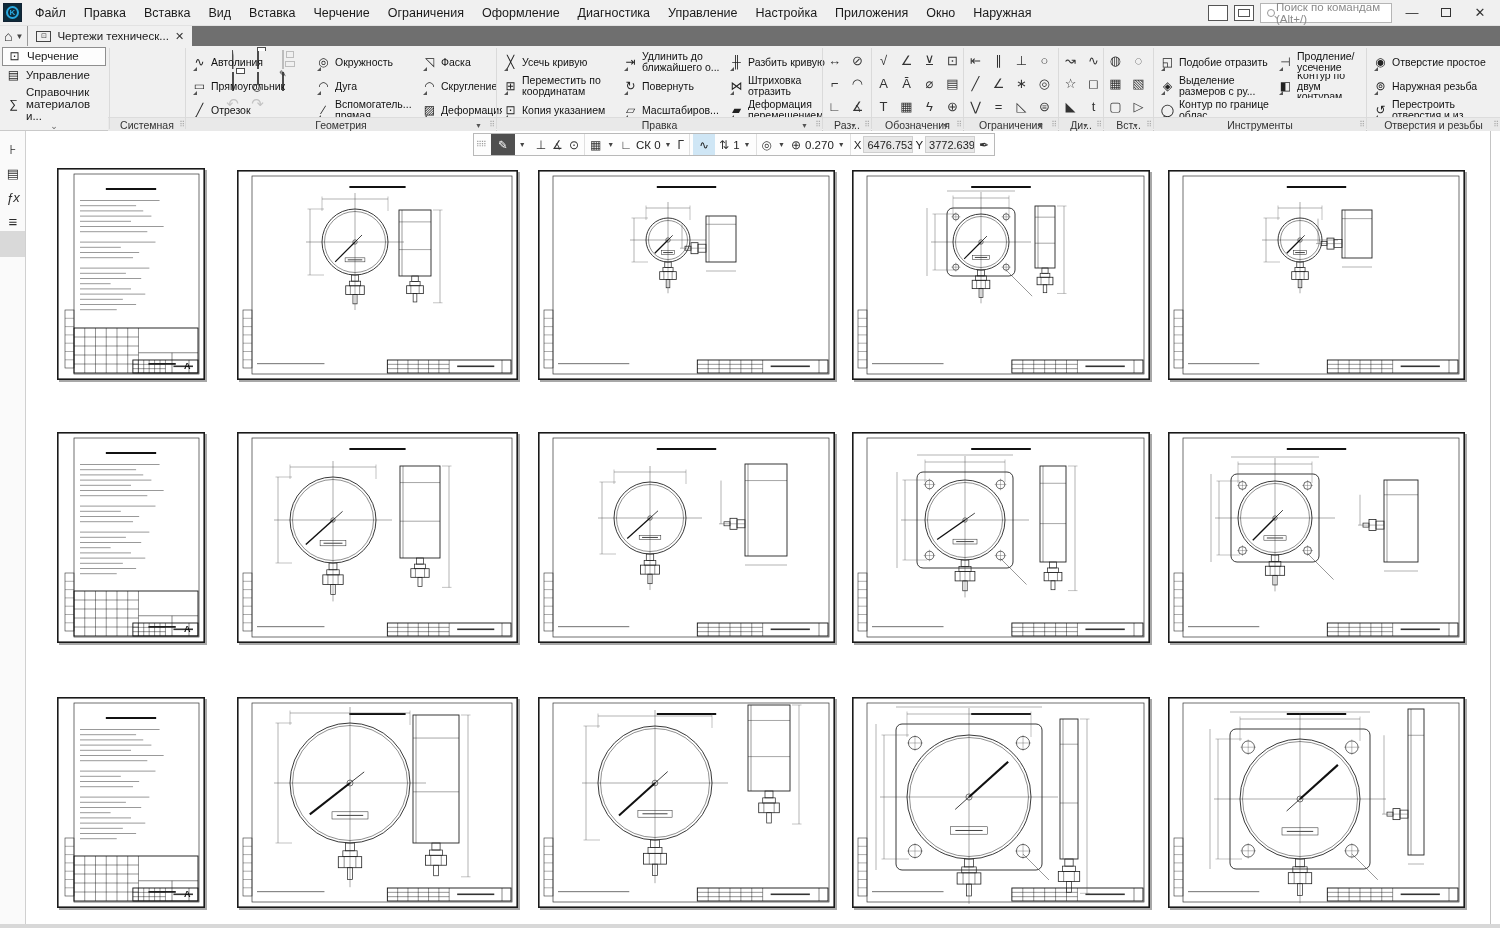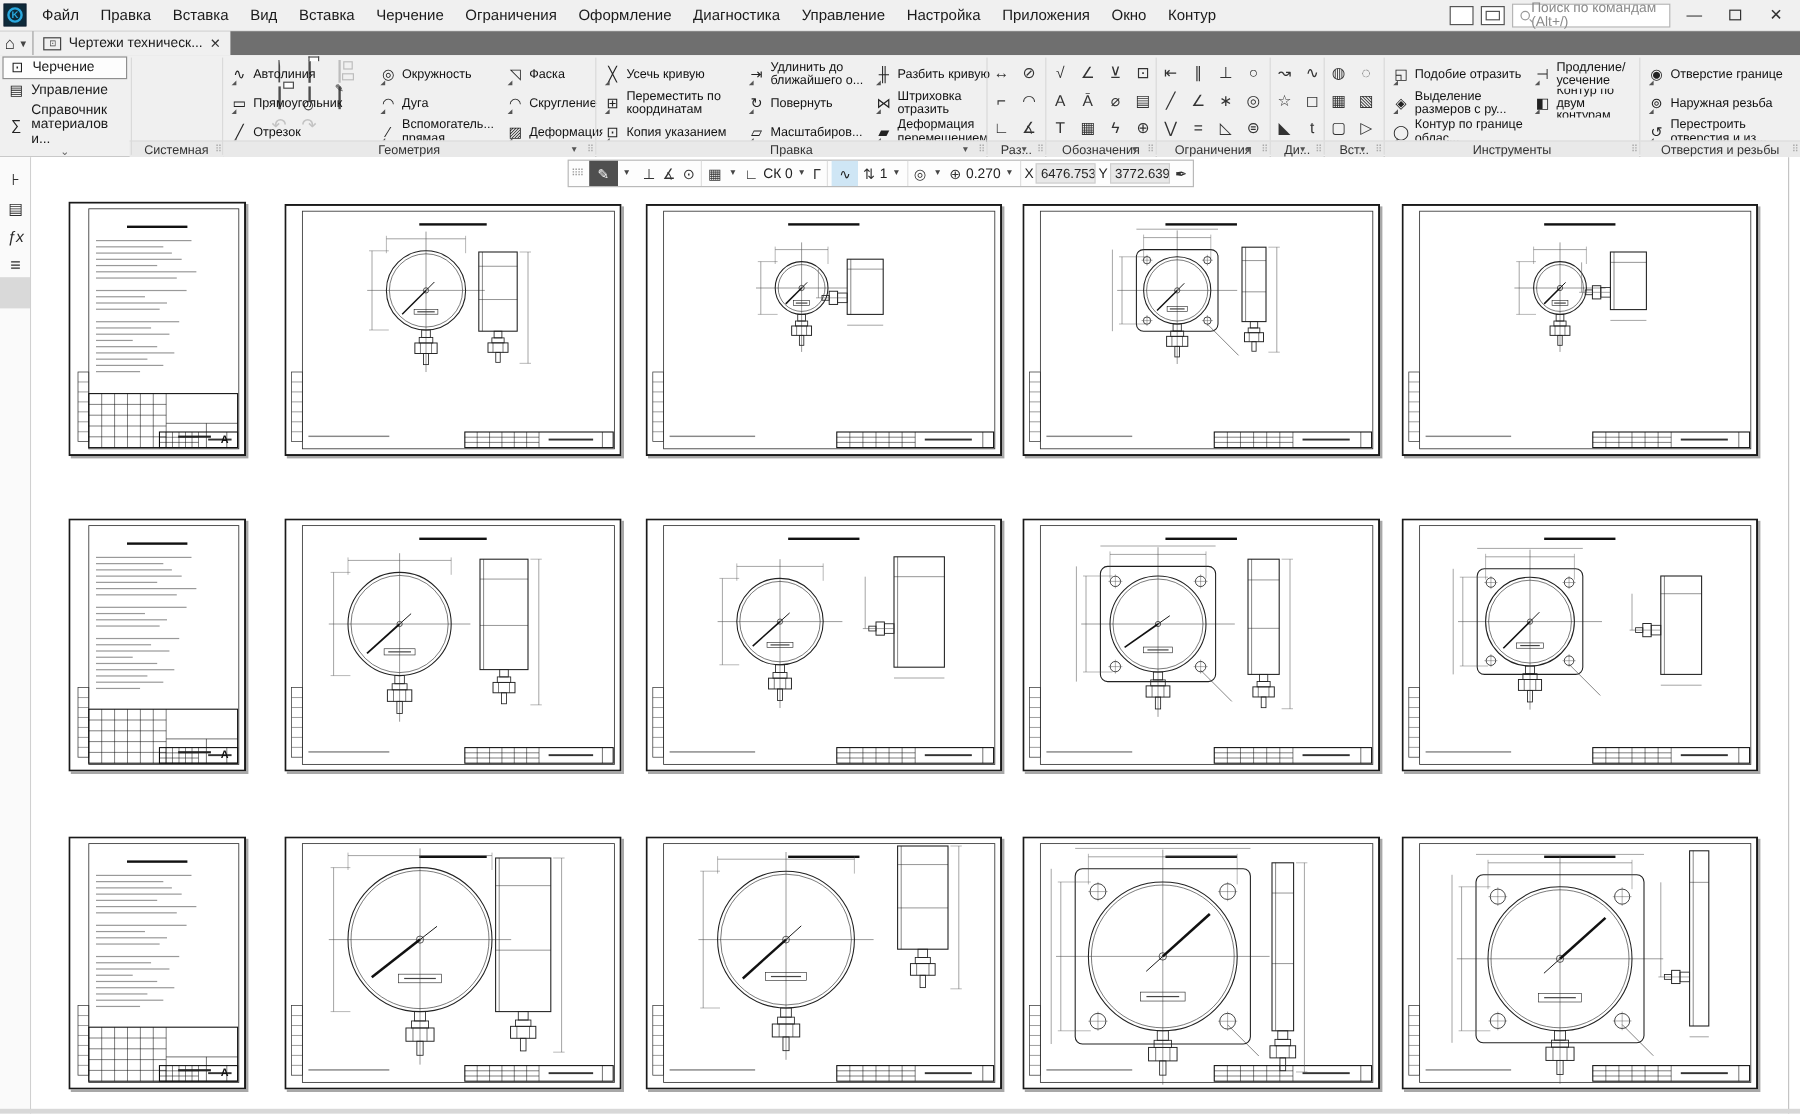--- a/index.html
+++ b/index.html
@@ -122,21 +122,21 @@
       <div>Вид</div>
       <div>Вставка</div>
       <div>Черчение</div>
       <div>Ограничения</div>
       <div>Оформление</div>
       <div>Диагностика</div>
       <div>Управление</div>
       <div>Настройка</div>
       <div>Приложения</div>
       <div>Окно</div>
-      <div>Контур</div>
+      <div>Наружная</div>
     </div>
   <div class="tb-right">
     <div class="winicon"></div>
     <div class="winicon b2"></div>
     <div class="searchbox">
       <span class="magicon"></span>
       <span>Поиск по командам (Alt+/)</span>
     </div>
     <div class="wbtn">—</div>
     <div class="wbtn">
@@ -399,21 +399,21 @@
     <div class="glabel">
         <span>Инструменты</span>
         <span class="grip">⠿</span>
       </div>
   </div>
 
   <div class="group" style="left:1367px; width:133px;">
     <div class="entries" style="left: 2px; grid-template-columns: 128px;">
         <div class="entry">
           <span class="eicn">◉</span>
-          <span class="elbl">Отверстие границе</span>
+          <span class="elbl">Отверстие простое</span>
         </div>
         <div class="entry">
           <span class="eicn">⊚</span>
           <span class="elbl">Наружная резьба</span>
         </div>
         <div class="entry">
           <span class="eicn">↺</span>
           <span class="elbl">Перестроить отверстия и из...</span>
         </div>
       </div>

